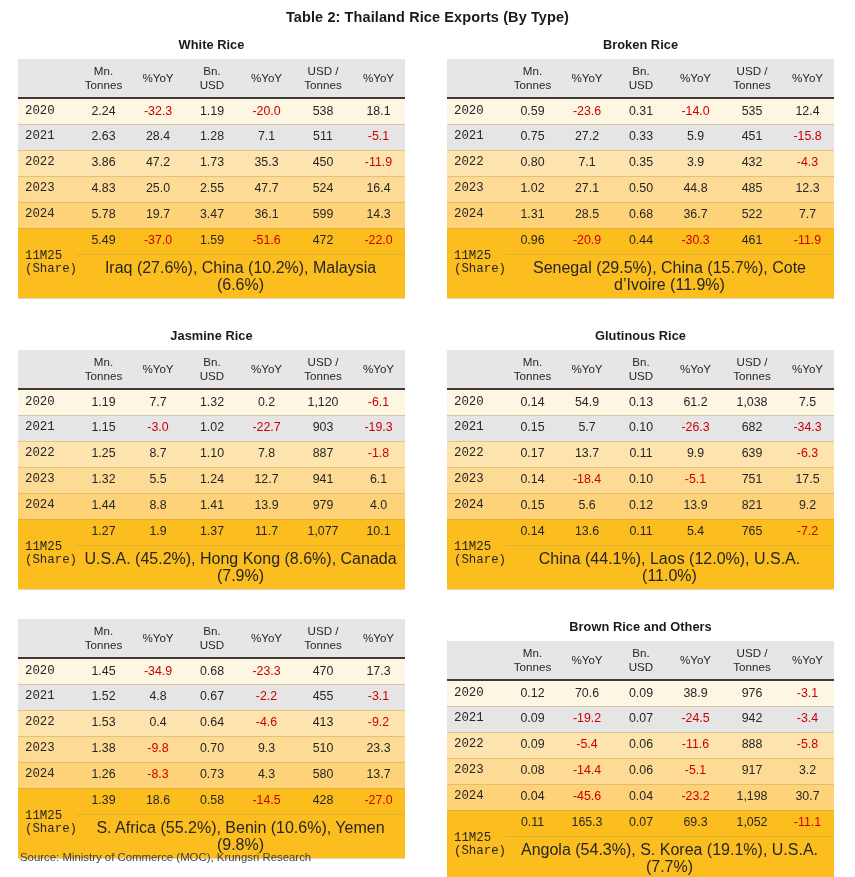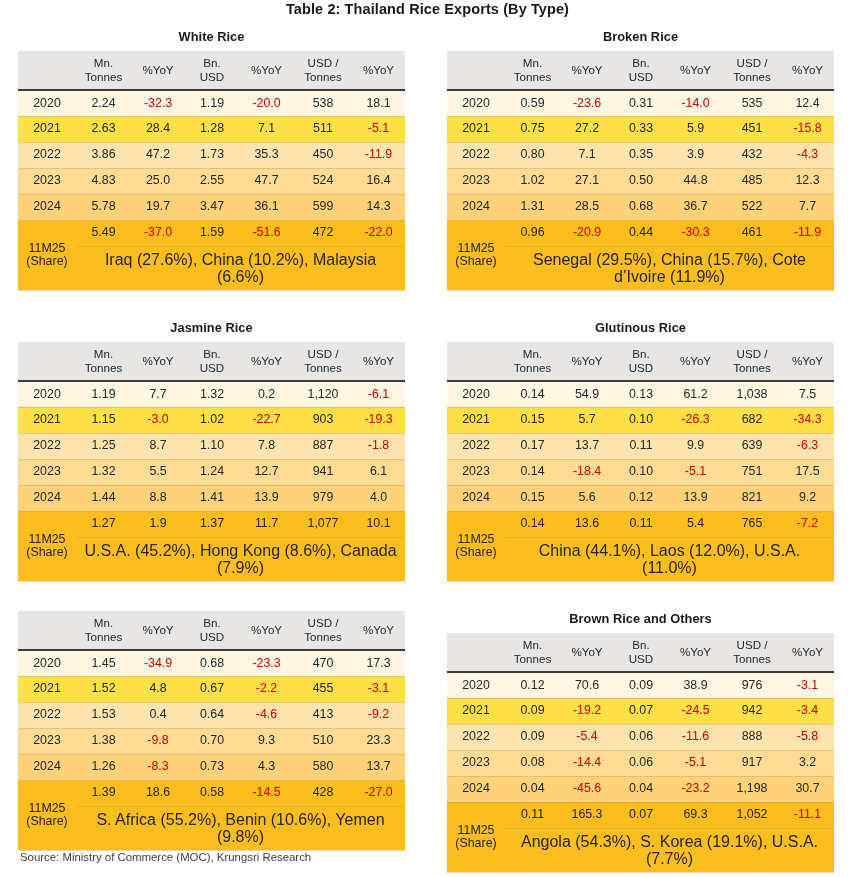--- a/index.html
+++ b/index.html
@@ -15,21 +15,21 @@
     color: #262626;
     position: relative;
     overflow: hidden;
   }
 
   #page-title {
     text-align: center;
     font-size: 14.5px;
     font-weight: bold;
     color: #1a1a1a;
-    padding-top: 1px;
+    padding-top: 9px;
     letter-spacing: 0.1px;
   }
 
   .grid {
     margin-top: 12px;
     padding: 0 34px 0 18px;
     display: grid;
     grid-template-columns: 387px 387px;
     column-gap: 42px;
     row-gap: 0px;
@@ -78,26 +78,27 @@
 
   table.rice tbody td {
     padding: 4px 7px;
     height: 26px;
     text-align: center;
     vertical-align: middle;
     line-height: 1.1;
     border-bottom: 1px solid rgba(190,160,80,0.42);
   }
   table.rice tbody td.year {
-    text-align: center;
+    text-align: left;
+    font-family: Liberation Mono, monospace;
   }
 
   
   tr.r0 td { background: #fdf6e3; }
-  tr.r1 td { background: #fde047; }
+  tr.r1 td { background: #e5e5e5; }
   tr.r2 td { background: #fde4ae; }
   tr.r3 td { background: #fddb94; }
   tr.r4 td { background: #fdd278; }
   tr.r5 td { background: #fcbd1e; }
   tr.share td { background: #fcbd1e; }
 
   tr.r5 td { border-bottom: none; }
 
   td.neg { color: #cc0000; }
 

